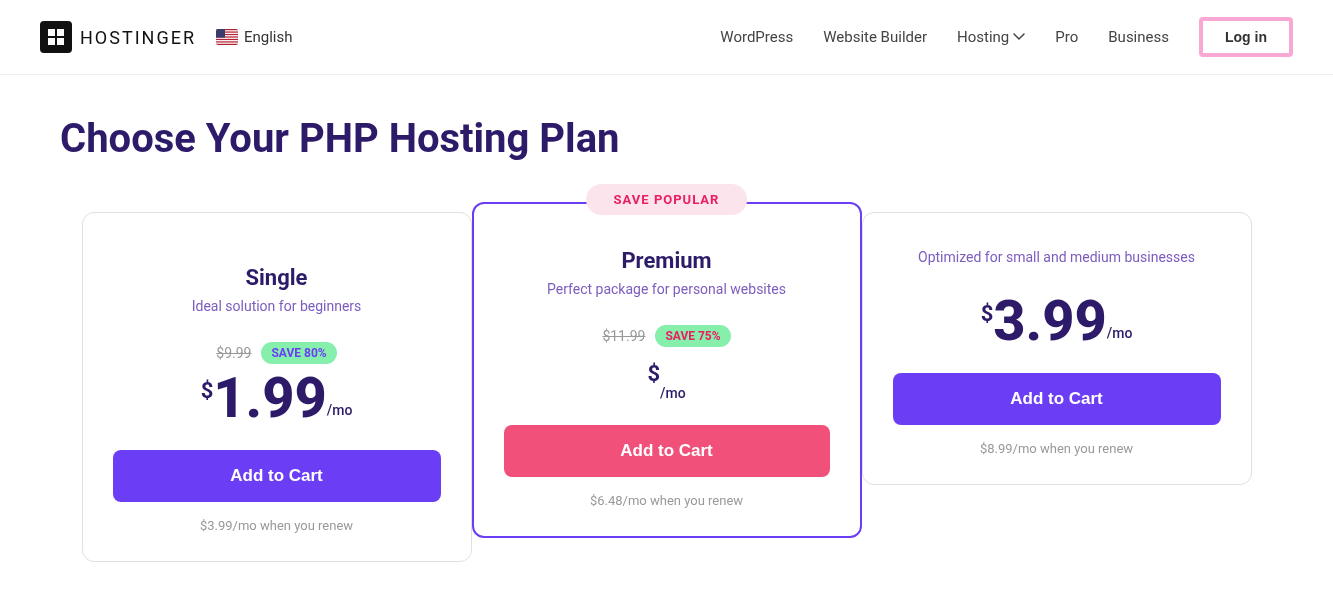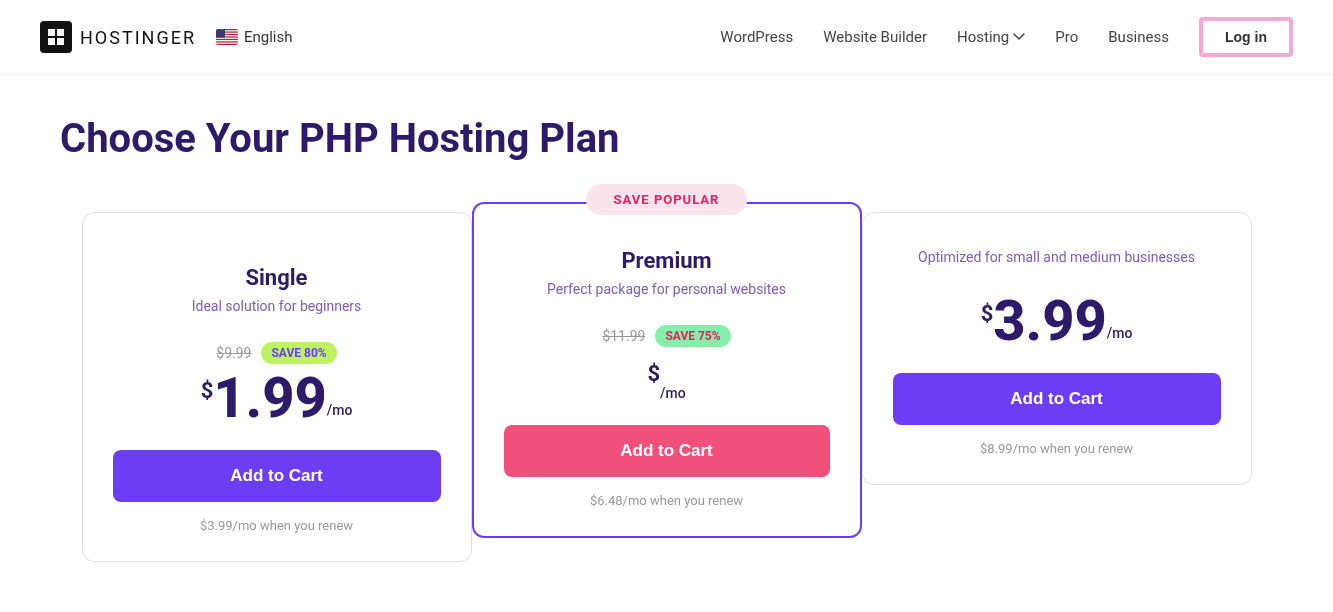--- a/index.html
+++ b/index.html
@@ -121,21 +121,21 @@
       margin-bottom: 6px;
     }
 
     .original-price {
       font-size: 14px;
       color: #999;
       text-decoration: line-through;
     }
 
     .save-badge {
-      background: #bef264;
+      background: #86efac;
       color: #6b3ef5;
       font-size: 12px;
       font-weight: 700;
       padding: 4px 10px;
       border-radius: 12px;
     }
 
     .save-badge.pink {
       background: #86efac;
       color: #e91e63;

